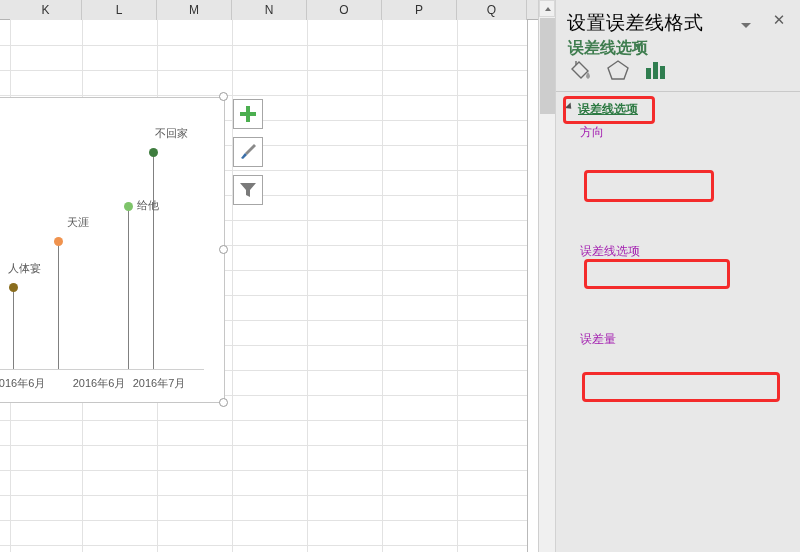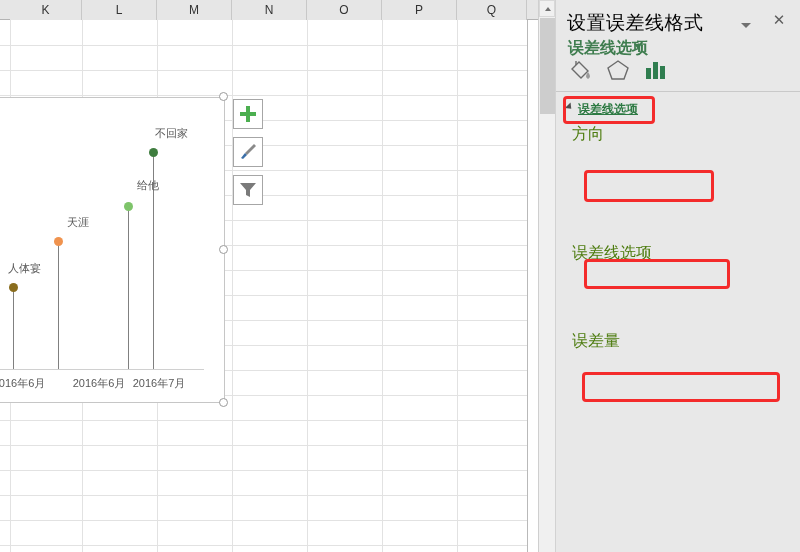--- a/index.html
+++ b/index.html
@@ -81,21 +81,21 @@
     background:#c9c9c9; }
   #tab-caret { position:absolute; left:125px; top:85px; width:0; height:0;
     border-left:6px solid transparent; border-right:6px solid transparent;
     border-bottom:6px solid #e8e8e8; z-index:3; }
 
   .sec-head { position:absolute; left:22px; font-size:12px; color:#2d7a43;
     font-weight:bold; text-decoration:underline; }
   .sec-tri { position:absolute; left:11px; width:0;height:0;
     border-top:4px solid transparent; border-bottom:4px solid transparent;
     border-left:5px solid #4f4f4f; transform:rotate(45deg); }
-  .grp-label { position:absolute; left:16px; font-size:16px; color:#4d7c0f; }
+  .grp-label { position:absolute; left:24px; font-size:12px; color:#a21caf; }
 
   
   .redbox { position:absolute; border:3px solid #f42b2b; border-radius:4px; }
 </style>
 </head>
 <body>
 
 <div id="sheet">
   <div class="corner-cell"></div>
   <div class="col-head-row">
@@ -149,21 +149,21 @@
       <div class="stem" style="left:187px;top:108px;height:163px;"></div>
       <div class="stem" style="left:212px;top:54px;height:217px;"></div>
 
       <div class="dot" style="left:68px;top:185px;background:#8a6d1e;"></div>
       <div class="dot" style="left:113px;top:139px;background:#f0934e;"></div>
       <div class="dot" style="left:183px;top:104px;background:#7ec46a;"></div>
       <div class="dot" style="left:208px;top:50px;background:#3f7d3f;"></div>
 
       <div class="dlabel" style="left:40px;top:163px;width:60px;">人体宴</div>
       <div class="dlabel" style="left:88px;top:117px;width:60px;">天涯</div>
-      <div class="dlabel" style="left:158px;top:80px;width:60px;">给他</div>
+      <div class="dlabel" style="left:158px;top:100px;width:60px;">给他</div>
       <div class="dlabel" style="left:177px;top:28px;width:70px;">不回家</div>
 
       <div class="xlabel" style="left:38px;top:278px;width:80px;">2016年6月</div>
       <div class="xlabel" style="left:118px;top:278px;width:80px;">2016年6月</div>
       <div class="xlabel" style="left:178px;top:278px;width:80px;">2016年7月</div>
     </div>
   </div>
 
   <div class="handle" style="left:219px;top:92px;"></div>
   <div class="handle" style="left:219px;top:245px;"></div>

